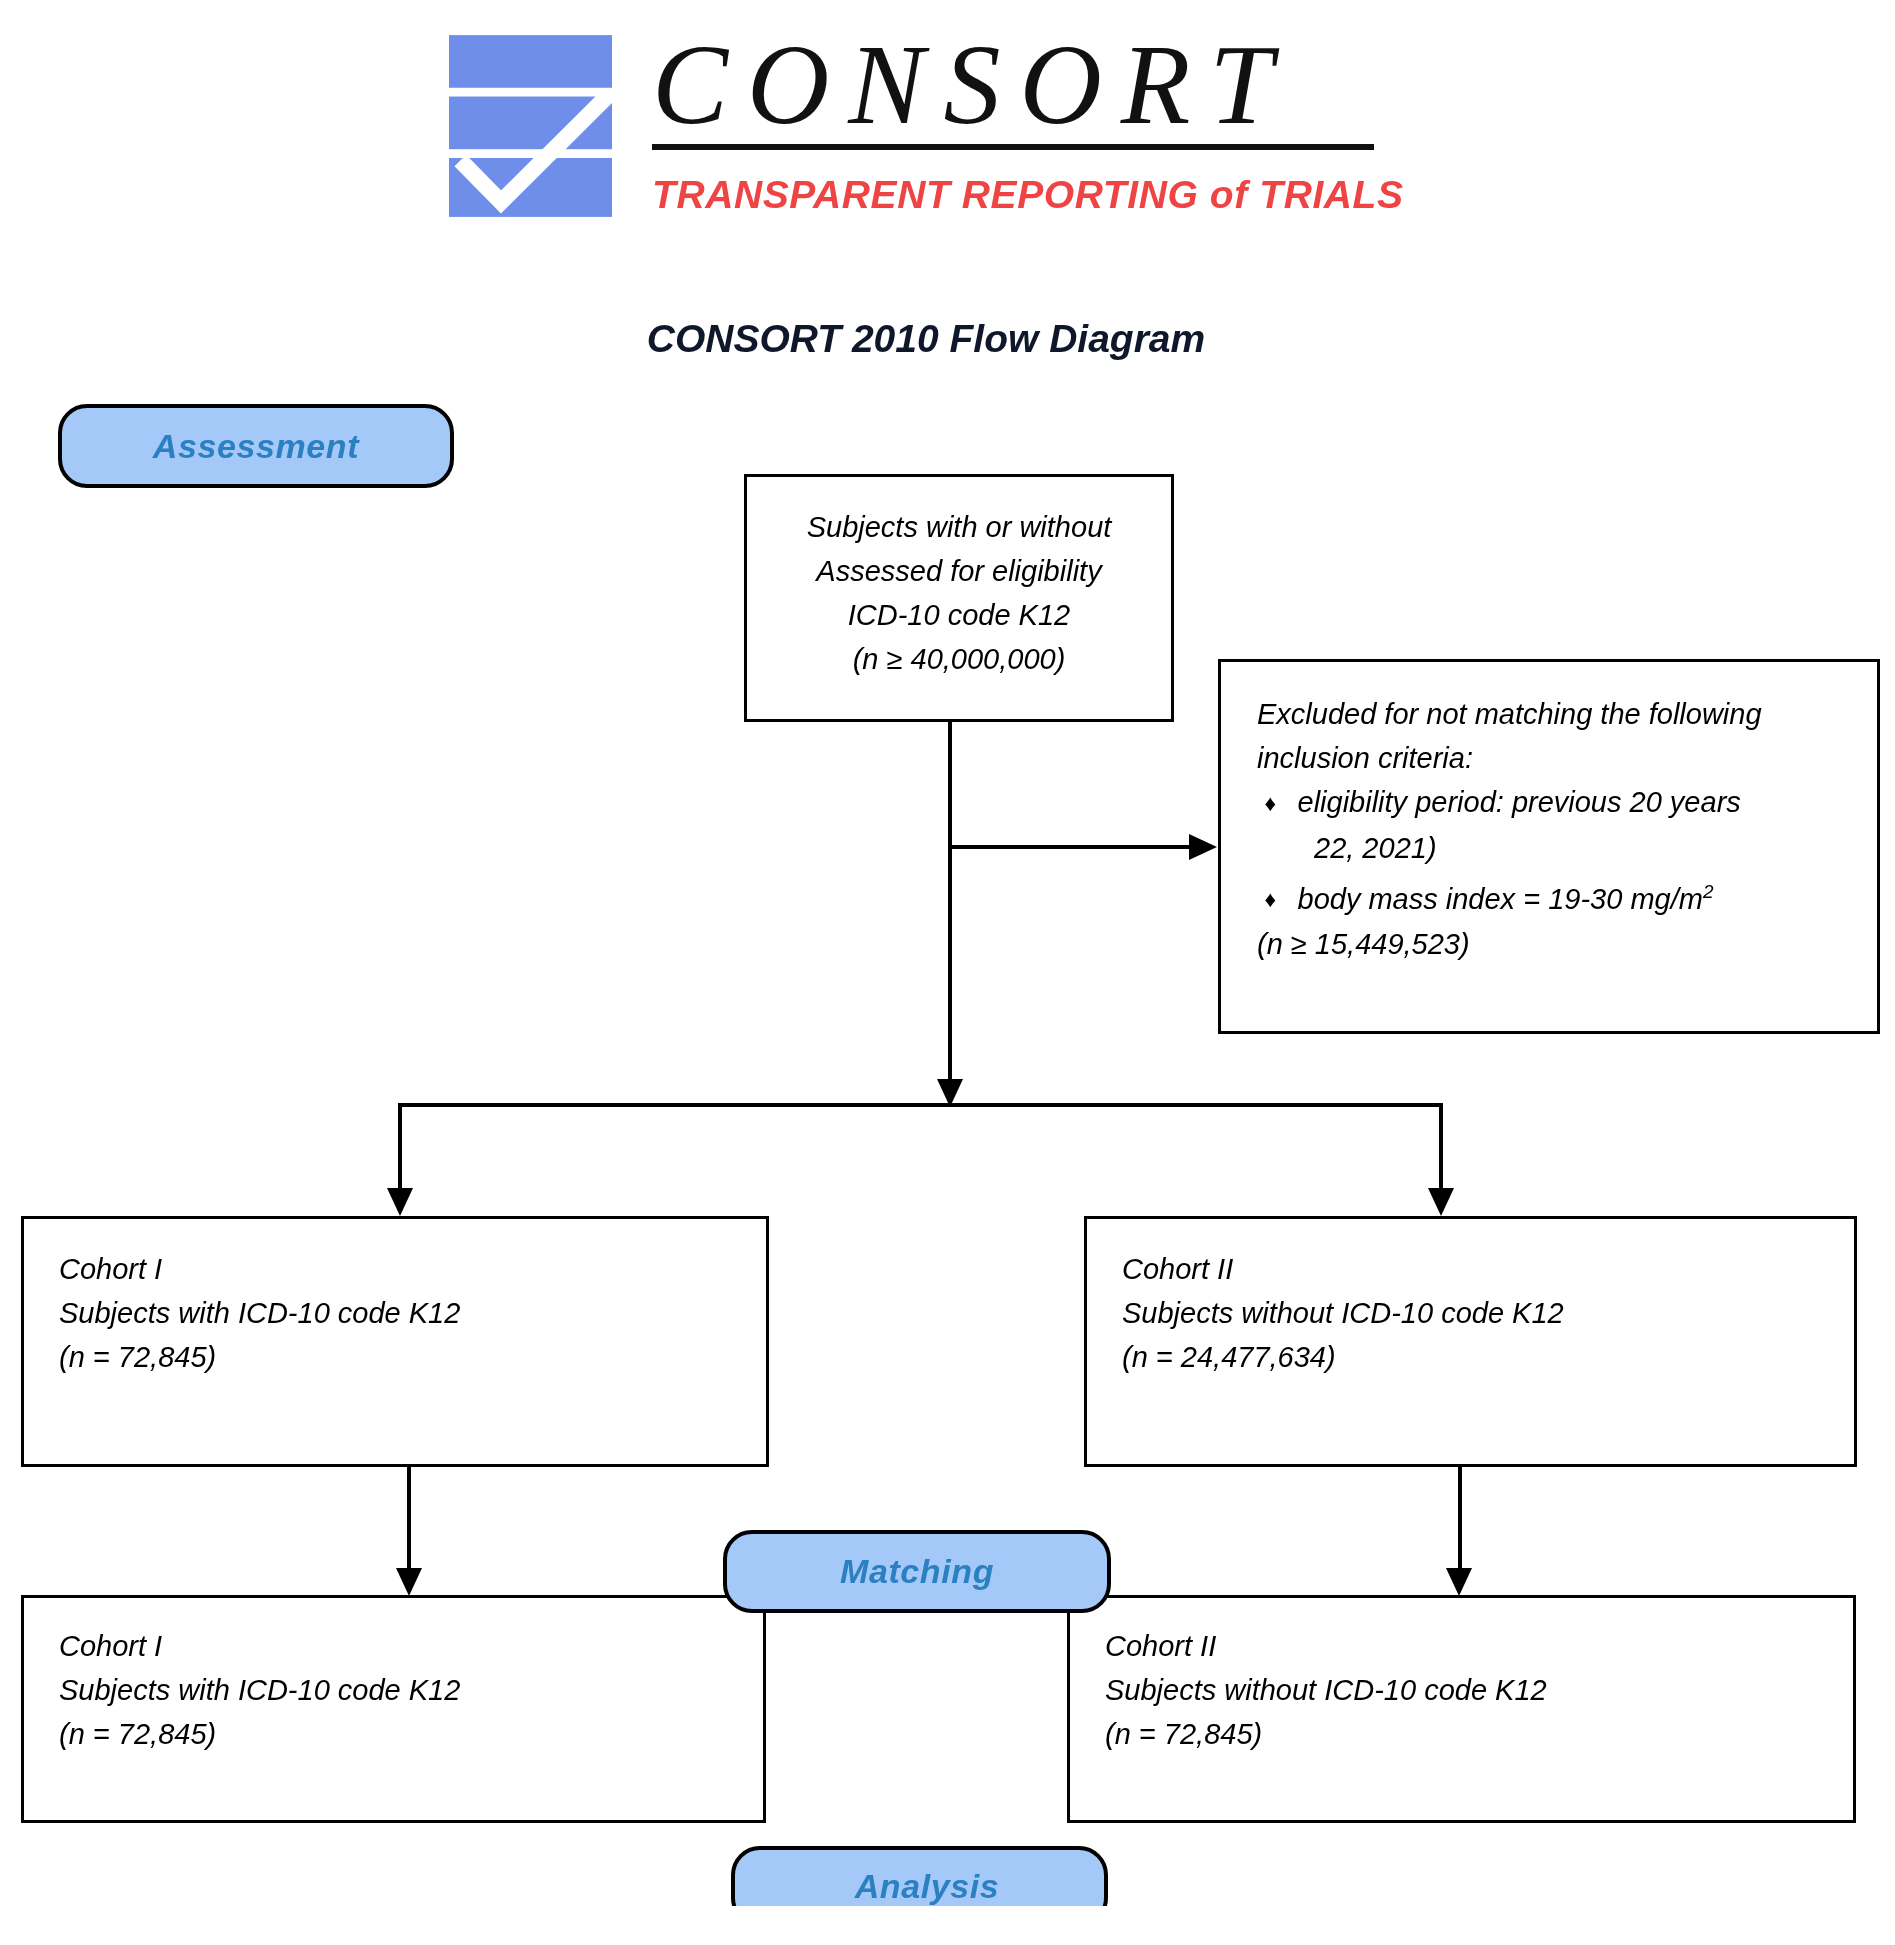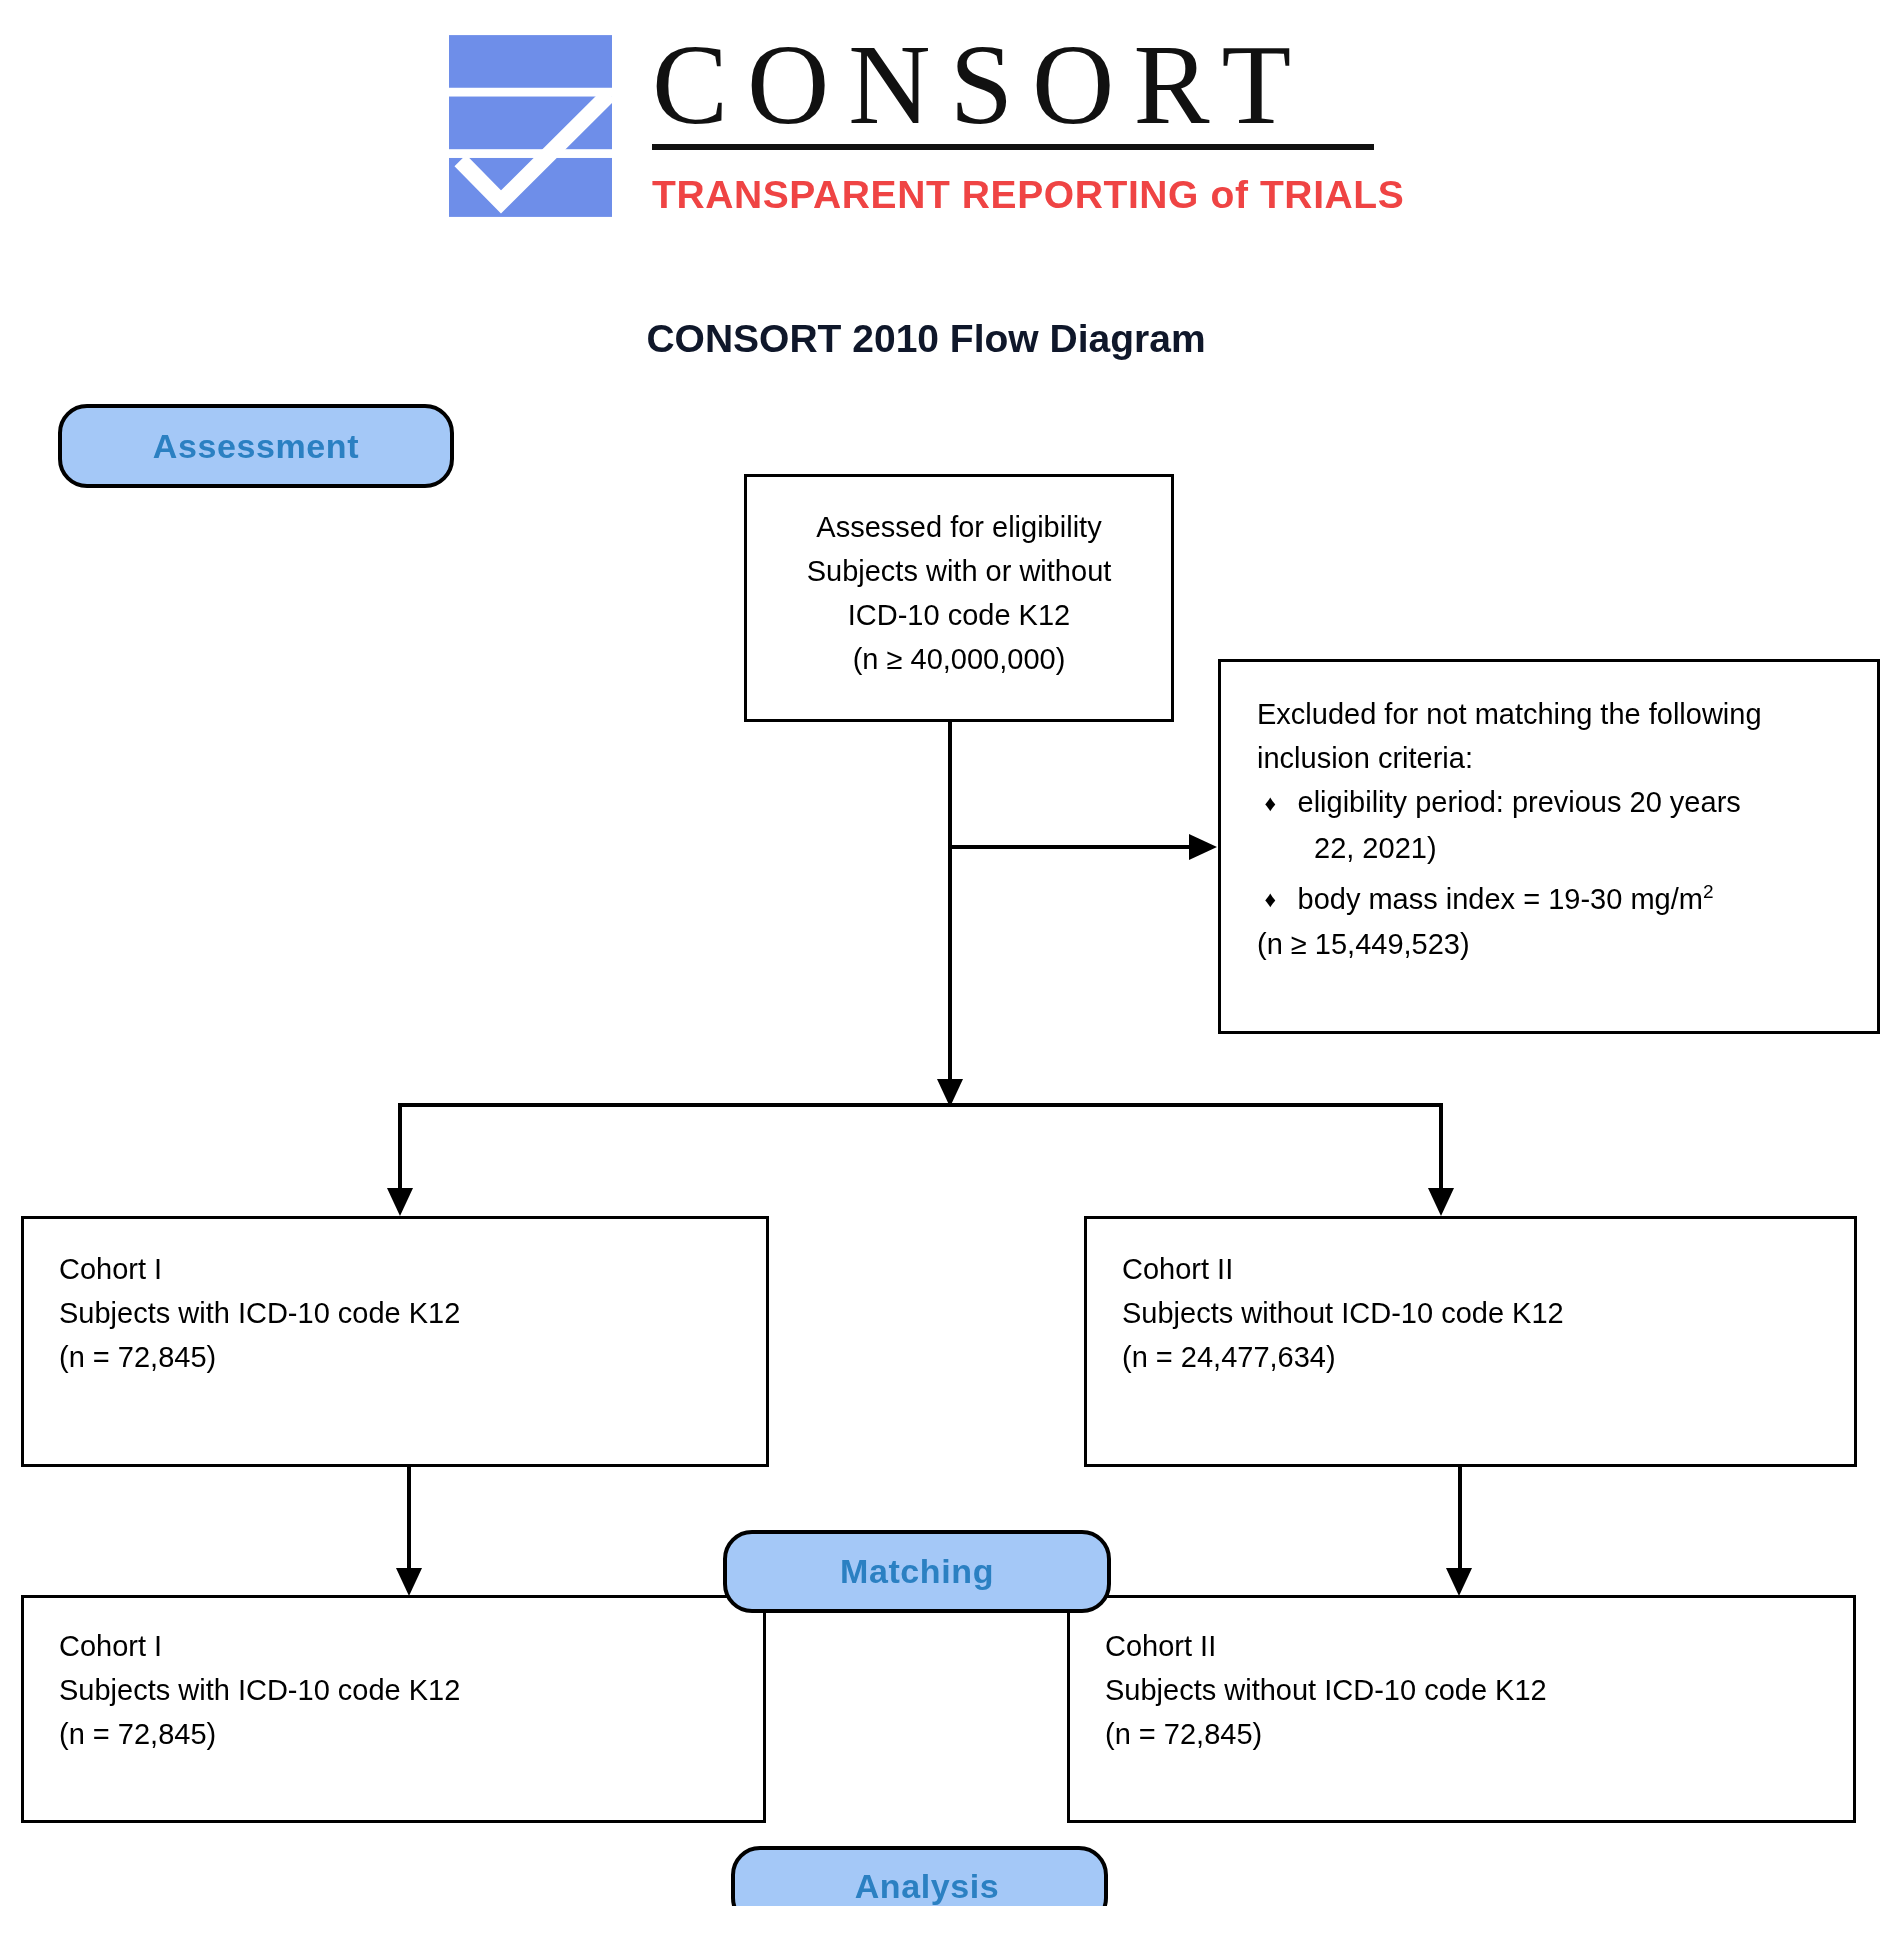--- a/index.html
+++ b/index.html
@@ -9,20 +9,21 @@
     --line-color:#000000;
   }
   html,body{margin:0;padding:0;background:#ffffff;}
   .canvas{
     position:relative;
     width:1895px;height:1906px;
     background:#ffffff;
     font-family:"Liberation Sans",sans-serif;
     color:#000;
     overflow:hidden;
+    font-style:italic;
   }
   
   .logo-icon{position:absolute;left:449px;top:35px;width:163px;height:182px;}
   .logo-brand{
     position:absolute;left:652px;top:25px;width:741px;height:119px;
     font-family:"Liberation Serif",serif;
     font-size:114px;line-height:119px;letter-spacing:19px;
     color:#111;white-space:nowrap;
   }
   .logo-rule{position:absolute;left:652px;top:144px;width:722px;height:5.7px;background:#111;}
@@ -114,22 +115,22 @@
   <div class="vline" style="left:1439px;top:1103px;width:3.8px;height:88px;"></div>
   <div class="arrow-down" style="left:1428px;top:1188px;"></div>
 
   <div class="vline" style="left:407px;top:1464px;width:3.8px;height:104px;"></div>
   <div class="arrow-down" style="left:396px;top:1568px;"></div>
 
   <div class="vline" style="left:1458px;top:1464px;width:3.8px;height:104px;"></div>
   <div class="arrow-down" style="left:1446px;top:1568px;"></div>
 
   <div class="box box-assessed">
+    <div class="ln">Subjects with or without</div>
     <div class="ln">Assessed for eligibility</div>
-    <div class="ln">Subjects with or without</div>
     <div class="ln">ICD-10 code K12</div>
     <div class="ln">(n ≥ 40,000,000)</div>
   </div>
 
   <div class="box box-excluded">
     <div class="ln">Excluded for not matching the following</div>
     <div class="ln">inclusion criteria:</div>
     <div class="b-row"><span class="b-marker">♦</span><span>eligibility period: previous 20 years</span></div>
     <div class="b-cont">22, 2021)</div>
     <div class="b-row"><span class="b-marker">♦</span><span>body mass index = 19-30 mg/m</span><sup>2</sup></div>

